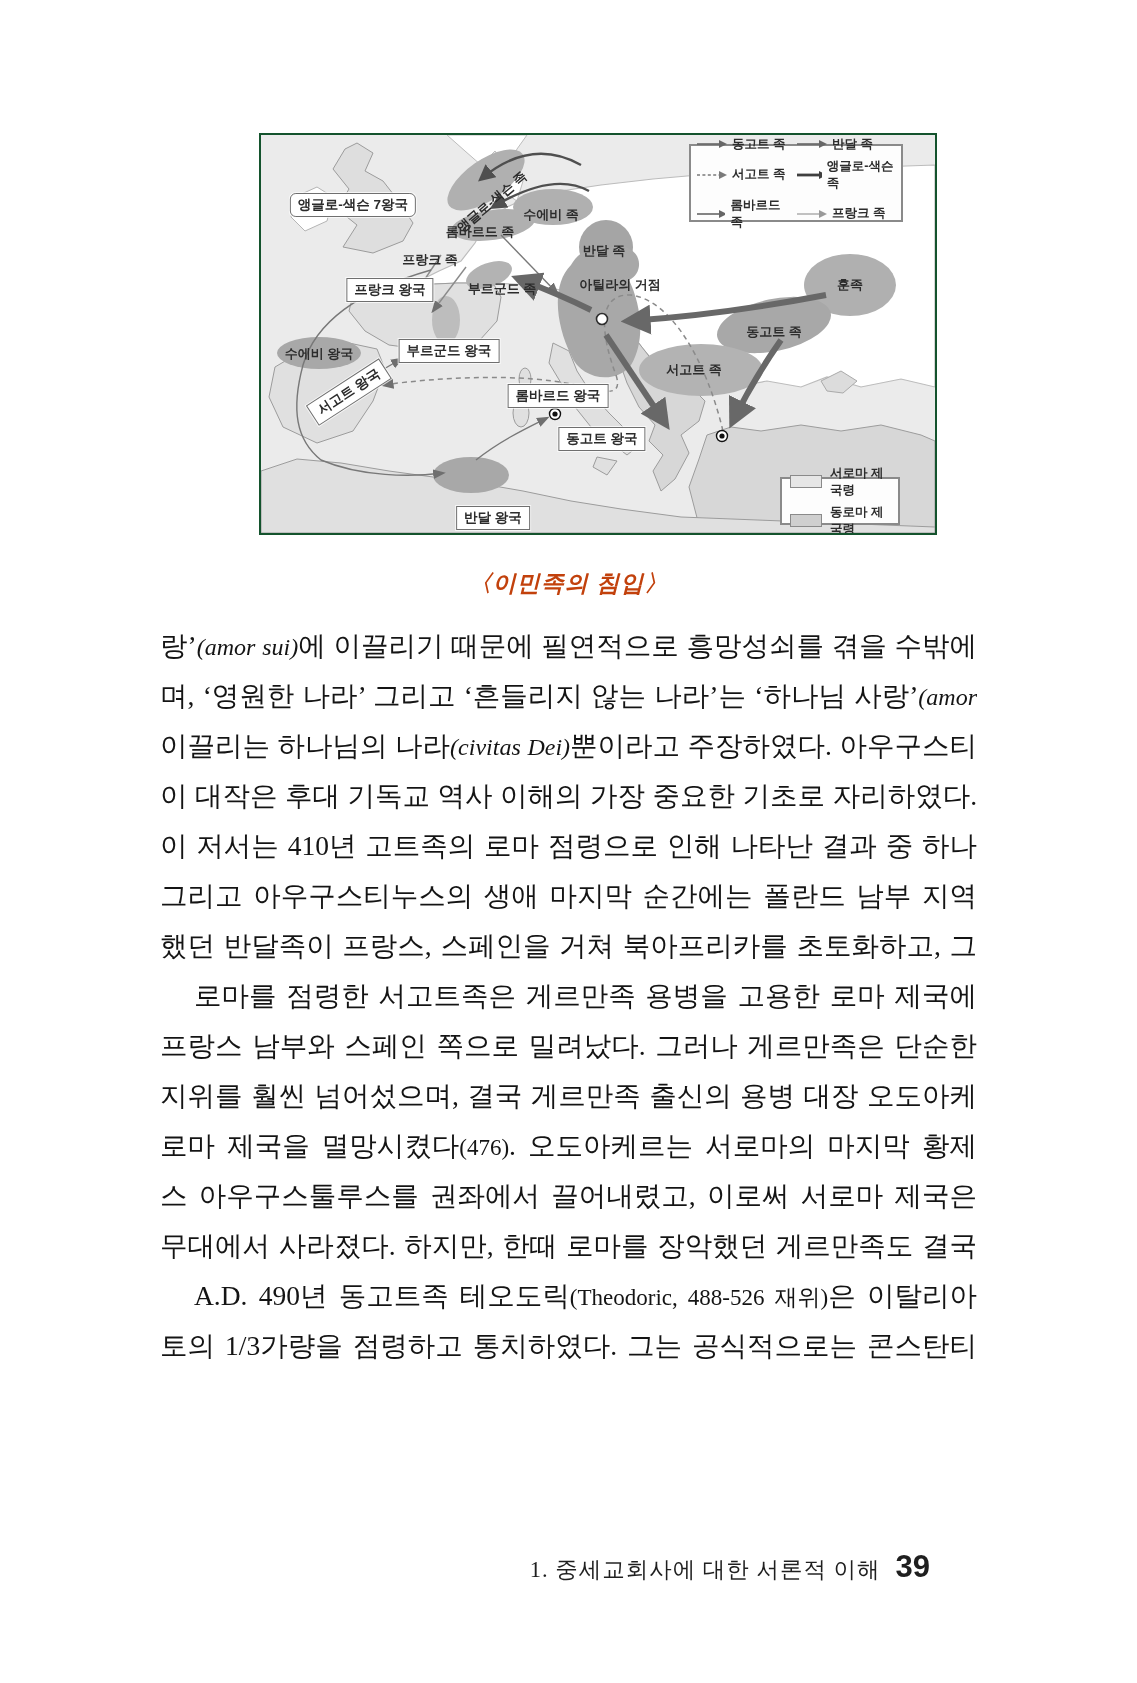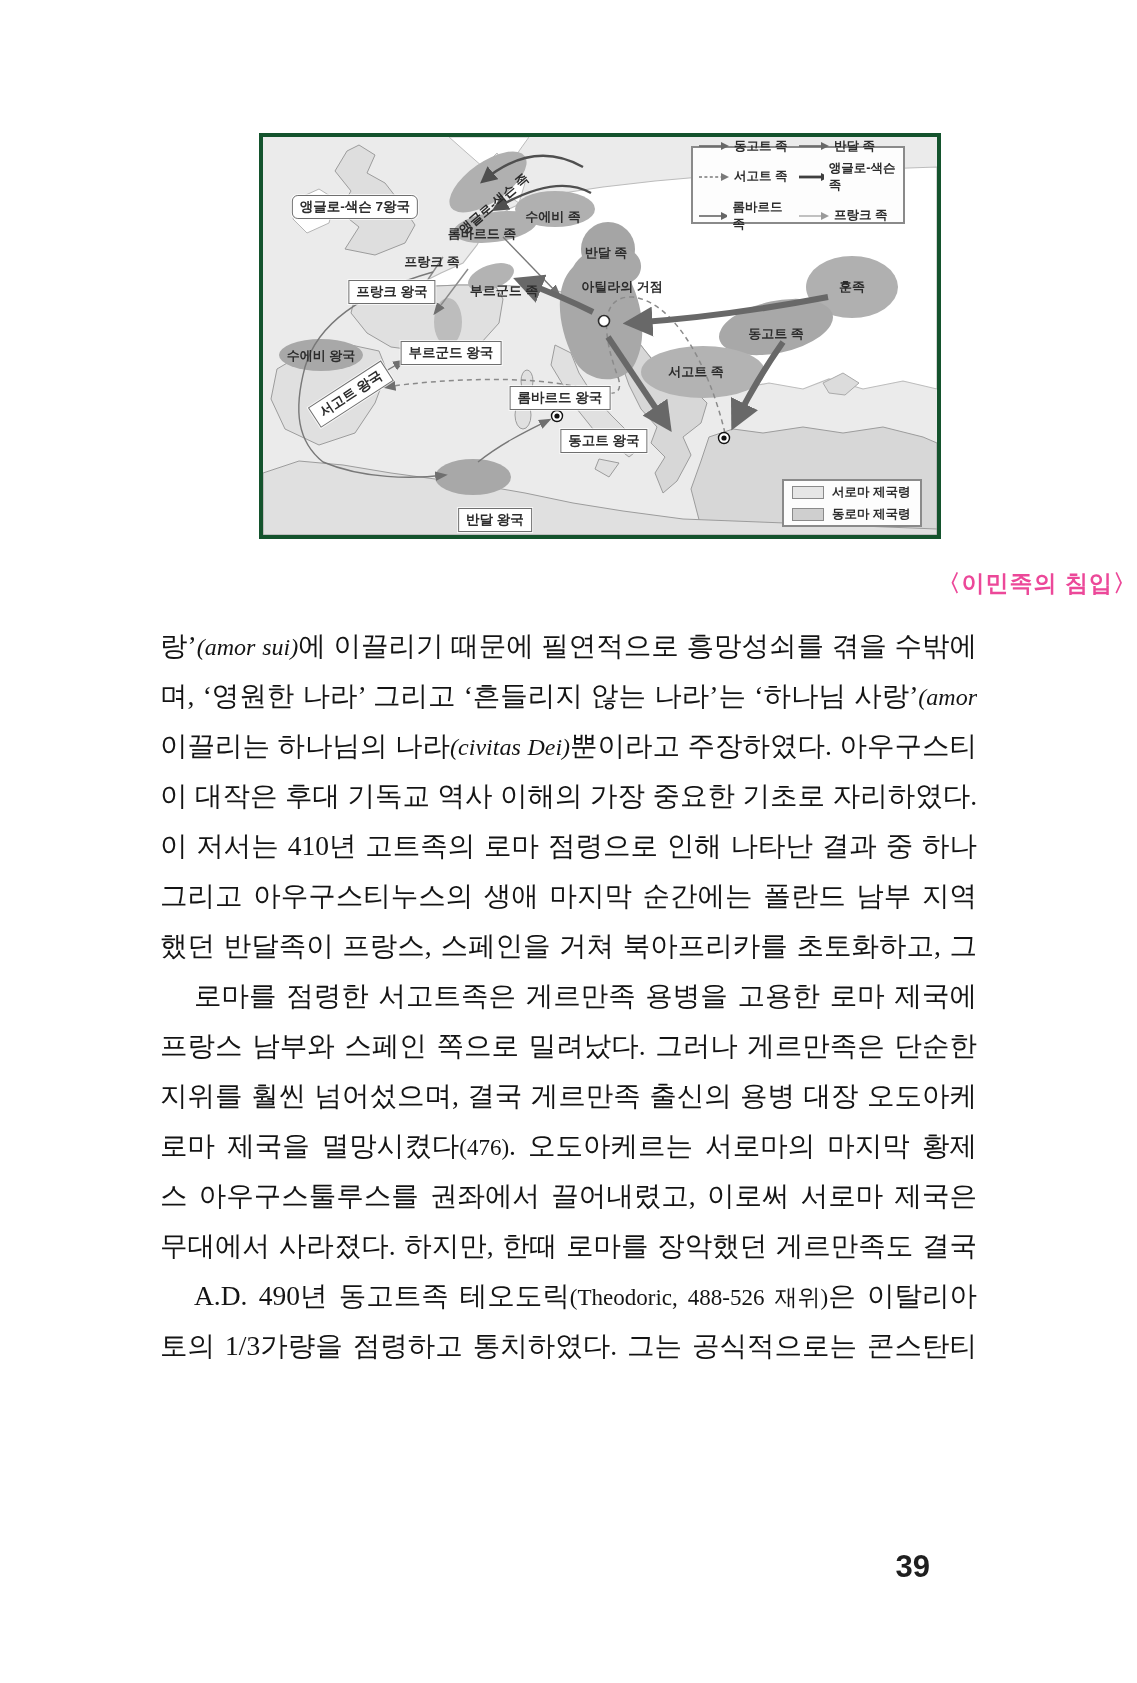--- a/index.html
+++ b/index.html
@@ -3,54 +3,54 @@
 <meta charset="utf-8">
 <style>
   html,body{margin:0;padding:0;}
   body{
     width:1137px;height:1683px;background:#ffffff;position:relative;
     font-family:"Liberation Serif", serif;color:#1a1a1a;overflow:hidden;
   }
   
   .map{
     position:absolute;left:259px;top:133px;width:674px;height:398px;
-    border:4px solid #14532d;background:#ebebeb;overflow:hidden;
+    border:2px solid #14532d;background:#ebebeb;overflow:hidden;
   }
   .map svg.geo{position:absolute;left:0;top:0;}
   .map-label{
     position:absolute;transform:translate(-50%,-50%);
     font-family:"Liberation Sans", sans-serif;font-weight:bold;
     font-size:13px;color:#2c2c2c;white-space:nowrap;z-index:3;
   }
   .map-label.boxed{
     background:#ffffff;border:1px solid #6f6f6f;padding:2px 7px;
     font-size:13.5px;box-shadow:0 0 0 1px rgba(255,255,255,.7);
   }
   .legend-mig{
     position:absolute;left:428px;top:9px;width:214px;height:78px;
     background:#fdfdfd;border:2px solid #8a8a8a;box-sizing:border-box;
     display:grid;grid-template-columns:96px 1fr;align-content:center;
     row-gap:5px;column-gap:4px;padding:4px 6px;z-index:4;
   }
   .leg-item{display:flex;align-items:center;gap:5px;
     font-family:"Liberation Sans",sans-serif;font-weight:bold;font-size:12.5px;color:#2c2c2c;}
   .legend-ter{
-    position:absolute;left:519px;top:342px;width:140px;height:48px;
+    position:absolute;left:519px;top:342px;width:120px;height:48px;
     background:#fdfdfd;border:2px solid #8a8a8a;box-sizing:border-box;
     display:flex;flex-direction:column;justify-content:center;gap:5px;
     padding:4px 8px;z-index:4;
   }
   .ter-row{display:flex;align-items:center;gap:8px;
     font-family:"Liberation Sans",sans-serif;font-weight:bold;font-size:12.5px;color:#2c2c2c;}
   .ter-swatch{width:30px;height:11px;border:1.5px solid #8a8a8a;flex:0 0 auto;}
   
   .caption{
-    position:absolute;top:568px;left:0;width:100%;text-align:right;
+    position:absolute;top:568px;left:0;width:100%;text-align:center;
     font-family:"Liberation Sans",sans-serif;font-weight:bold;
-    font-size:23px;color:#ec4899;letter-spacing:1px;
+    font-size:23px;color:#c2410c;letter-spacing:1px;font-style:italic;
   }
   
   .body-text{position:absolute;left:160px;top:621px;width:817px;}
   .bline{
     height:50px;line-height:50px;font-size:27.5px;color:#141414;
     text-align:justify;text-align-last:justify;overflow:hidden;
   }
   .bline.last{text-align-last:left;}
   .bline.indent{text-indent:34px;}
   .lat-i{font-style:italic;font-size:24px;}
@@ -234,14 +234,15 @@
     <div class="bline">프랑스 남부와 스페인 쪽으로 밀려났다. 그러나 게르만족은 단순한 용병의</div>
     <div class="bline">지위를 훨씬 넘어섰으며, 결국 게르만족 출신의 용병 대장 오도아케르는 서</div>
     <div class="bline">로마 제국을 멸망시켰다<span class="lat-s">(476)</span>. 오도아케르는 서로마의 마지막 황제 로물루</div>
     <div class="bline">스 아우구스툴루스를 권좌에서 끌어내렸고, 이로써 서로마 제국은 역사의</div>
     <div class="bline">무대에서 사라졌다. 하지만, 한때 로마를 장악했던 게르만족도 결국 동로마</div>
     <div class="bline indent">A.D. 490년 동고트족 테오도릭<span class="lat-s">(Theodoric, 488-526 재위)</span>은 이탈리아 영</div>
     <div class="bline">토의 1/3가량을 점령하고 통치하였다. 그는 공식적으로는 콘스탄티노플</div>
   </div>
 
 <div class="footer">
+  <span>1. 중세교회사에 대한 서론적 이해</span>
   <span class="pageno">39</span>
 </div>
 
 </body></html>

